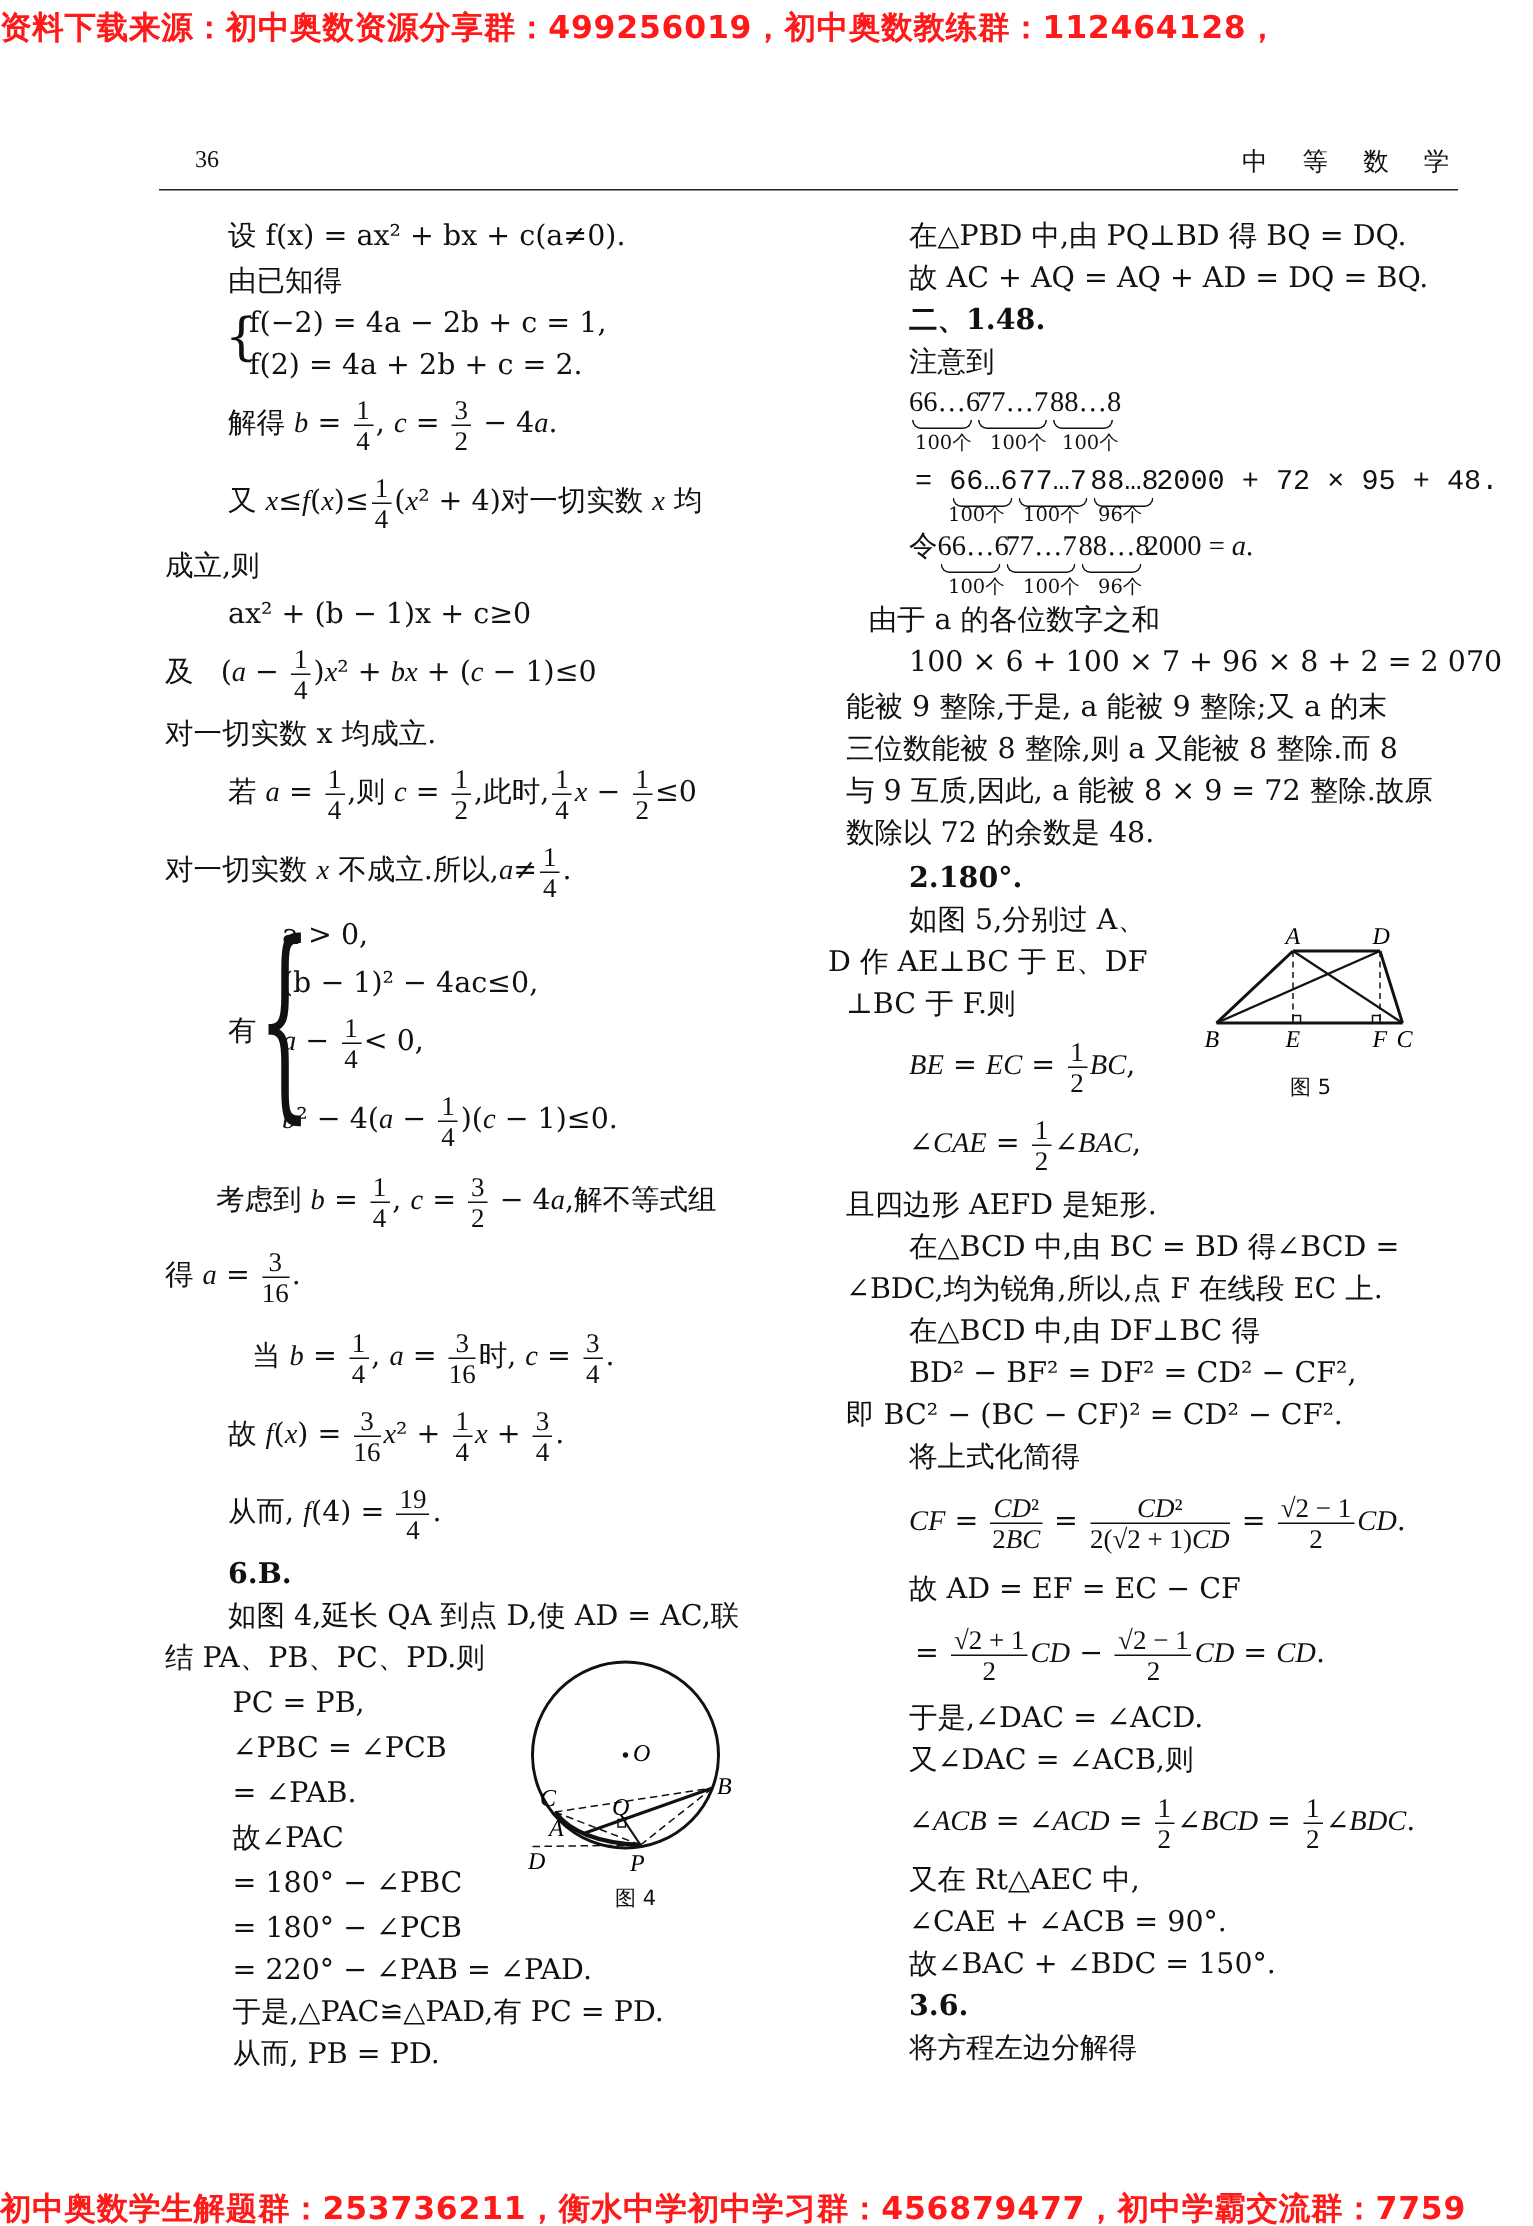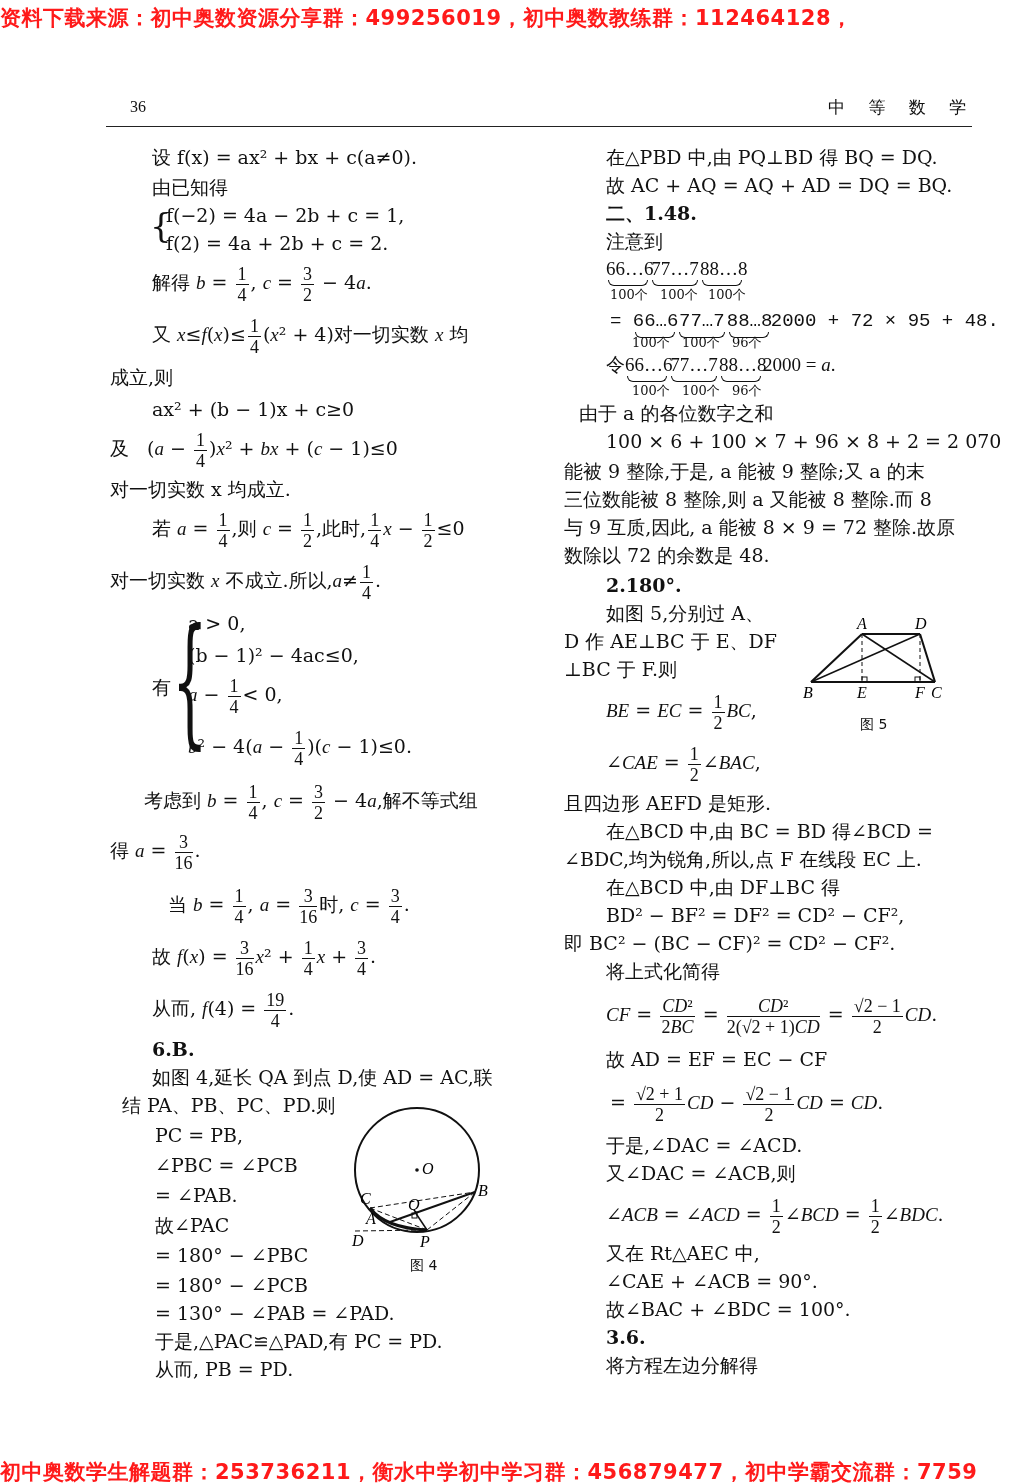--- a/index.html
+++ b/index.html
@@ -81,28 +81,28 @@
     当 <i>b</i> = <span class="fr"><span class="num">1</span><span>4</span></span>, <i>a</i> = <span class="fr"><span class="num">3</span><span>16</span></span>时, <i>c</i> = <span class="fr"><span class="num">3</span><span>4</span></span>.
   </div>
   <div class="line" style="left:152px;top:936px;line-height:40px">
     故 <i>f</i>(<i>x</i>) = <span class="fr"><span class="num">3</span><span>16</span></span><i>x</i>² + <span class="fr"><span class="num">1</span><span>4</span></span><i>x</i> + <span class="fr"><span class="num">3</span><span>4</span></span>.
   </div>
   <div class="line" style="left:152px;top:988px;line-height:40px">
     从而, <i>f</i>(4) = <span class="fr"><span class="num">19</span><span>4</span></span>.
   </div>
   <div class="line bold" style="left:152px;top:1038px">6.B.</div>
   <div class="line" style="left:152px;top:1066px">如图 4,延长 QA 到点 D,使 AD = AC,联</div>
-  <div class="line" style="left:122px;top:1094px">结 PA、PB、PC、PD.则</div>
+  <div class="line" style="left:110px;top:1094px">结 PA、PB、PC、PD.则</div>
   <div class="line" style="left:155px;top:1124px">PC = PB,</div>
   <div class="line" style="left:155px;top:1154px">∠PBC = ∠PCB</div>
   <div class="line" style="left:155px;top:1184px">= ∠PAB.</div>
   <div class="line" style="left:155px;top:1214px">故∠PAC</div>
   <div class="line" style="left:155px;top:1244px">= 180° − ∠PBC</div>
   <div class="line" style="left:155px;top:1274px">= 180° − ∠PCB</div>
-  <div class="line" style="left:155px;top:1302px">= 130° − ∠PAB = ∠PAD.</div>
+  <div class="line" style="left:155px;top:1302px">= 220° − ∠PAB = ∠PAD.</div>
   <div class="line" style="left:155px;top:1330px">于是,△PAC≌△PAD,有 PC = PD.</div>
   <div class="line" style="left:155px;top:1358px">从而, PB = PD.</div>
 
   <div style="position:absolute;left:340px;top:1100px;width:180px;height:180px">
     <svg width="180" height="180" viewBox="0 0 180 180">
       <circle cx="77" cy="70" r="62" fill="none" stroke="#111" stroke-width="2"></circle>
       <circle cx="77" cy="70" r="1.8" fill="#111"></circle>
       <text x="82" y="74">O</text>
       <line x1="30" y1="108" x2="135" y2="92" stroke="#111" stroke-dasharray="5,3"></line>
       <line x1="50" y1="122" x2="135" y2="92" stroke="#111" stroke-width="2"></line>
@@ -151,21 +151,21 @@
   <div class="ub-label" style="left:732px;top:382px">96个</div>
 
   <div class="line" style="left:579px;top:402px">由于 a 的各位数字之和</div>
   <div class="line" style="left:606px;top:430px">100 × 6 + 100 × 7 + 96 × 8 + 2 = 2 070</div>
   <div class="line" style="left:564px;top:460px">能被 9 整除,于是, a 能被 9 整除;又 a 的末</div>
   <div class="line" style="left:564px;top:488px">三位数能被 8 整除,则 a 又能被 8 整除.而 8</div>
   <div class="line" style="left:564px;top:516px">与 9 互质,因此, a 能被 8 × 9 = 72 整除.故原</div>
   <div class="line" style="left:564px;top:544px">数除以 72 的余数是 48.</div>
   <div class="line bold" style="left:606px;top:574px">2.180°.</div>
   <div class="line" style="left:606px;top:602px">如图 5,分别过 A、</div>
-  <div class="line" style="left:564px;top:630px">D 作 AE⊥BC 于 E、DF</div>
+  <div class="line" style="left:552px;top:630px">D 作 AE⊥BC 于 E、DF</div>
   <div class="line" style="left:564px;top:658px">⊥BC 于 F.则</div>
 
   <div class="line" style="left:606px;top:690px;line-height:40px">
     <i>BE</i> = <i>EC</i> = <span class="fr"><span class="num">1</span><span>2</span></span><i>BC</i>,
   </div>
   <div class="line" style="left:606px;top:742px;line-height:40px">
     ∠<i>CAE</i> = <span class="fr"><span class="num">1</span><span>2</span></span>∠<i>BAC</i>,
   </div>
   <div class="line" style="left:564px;top:792px">且四边形 AEFD 是矩形.</div>
   <div class="line" style="left:606px;top:820px">在△BCD 中,由 BC = BD 得∠BCD =</div>
@@ -182,21 +182,21 @@
   <div class="line" style="left:610px;top:1080px;line-height:44px">
     = <span class="fr"><span class="num">√2 + 1</span><span>2</span></span><i>CD</i> − <span class="fr"><span class="num">√2 − 1</span><span>2</span></span><i>CD</i> = <i>CD</i>.
   </div>
   <div class="line" style="left:606px;top:1134px">于是,∠DAC = ∠ACD.</div>
   <div class="line" style="left:606px;top:1162px">又∠DAC = ∠ACB,则</div>
   <div class="line" style="left:606px;top:1192px;line-height:44px">
     ∠<i>ACB</i> = ∠<i>ACD</i> = <span class="fr"><span class="num">1</span><span>2</span></span>∠<i>BCD</i> = <span class="fr"><span class="num">1</span><span>2</span></span>∠<i>BDC</i>.
   </div>
   <div class="line" style="left:606px;top:1242px">又在 Rt△AEC 中,</div>
   <div class="line" style="left:606px;top:1270px">∠CAE + ∠ACB = 90°.</div>
-  <div class="line" style="left:606px;top:1298px">故∠BAC + ∠BDC = 100°.</div>
+  <div class="line" style="left:606px;top:1298px">故∠BAC + ∠BDC = 150°.</div>
   <div class="line bold" style="left:606px;top:1326px">3.6.</div>
   <div class="line" style="left:606px;top:1354px">将方程左边分解得</div>
 
   <div style="position:absolute;left:795px;top:612px;width:160px;height:90px">
     <svg width="160" height="90" viewBox="0 0 160 90">
       <line x1="16" y1="70" x2="140" y2="70" stroke="#111" stroke-width="2"></line>
       <line x1="67" y1="22" x2="125" y2="22" stroke="#111" stroke-width="2"></line>
       <line x1="16" y1="70" x2="67" y2="22" stroke="#111" stroke-width="2"></line>
       <line x1="125" y1="22" x2="140" y2="70" stroke="#111" stroke-width="2"></line>
       <line x1="16" y1="70" x2="125" y2="22" stroke="#111" stroke-width="1.5"></line>

